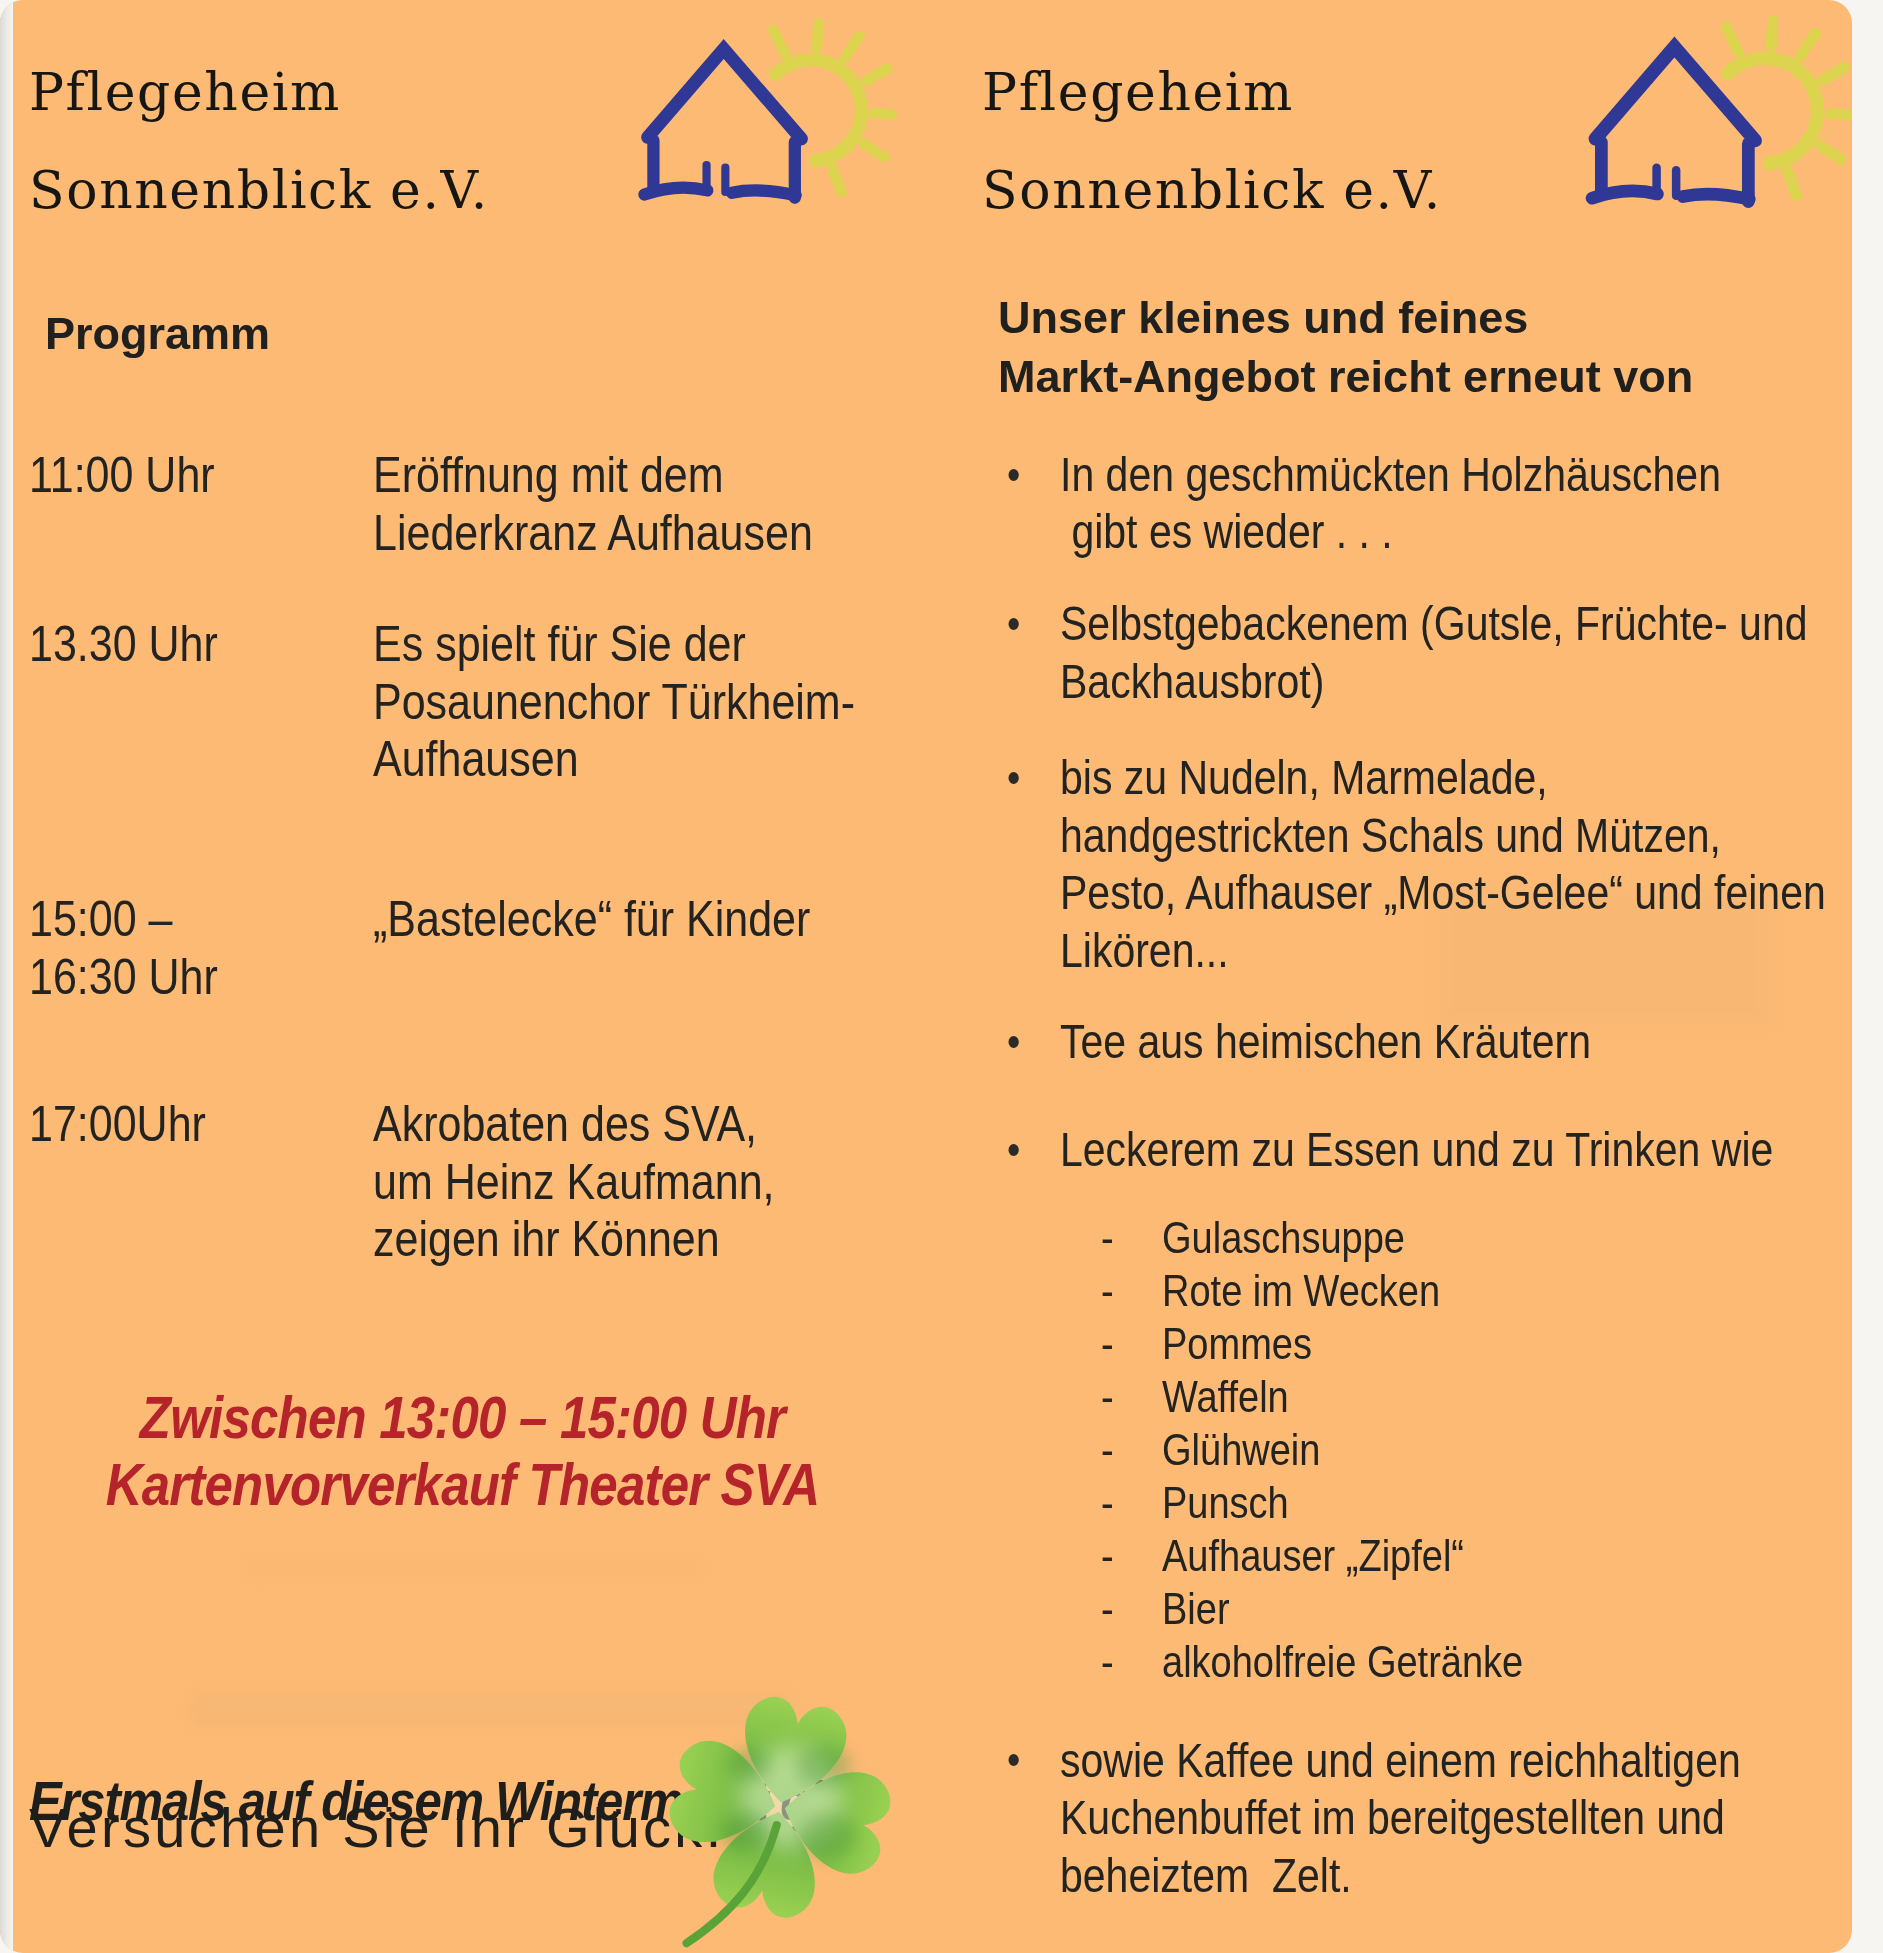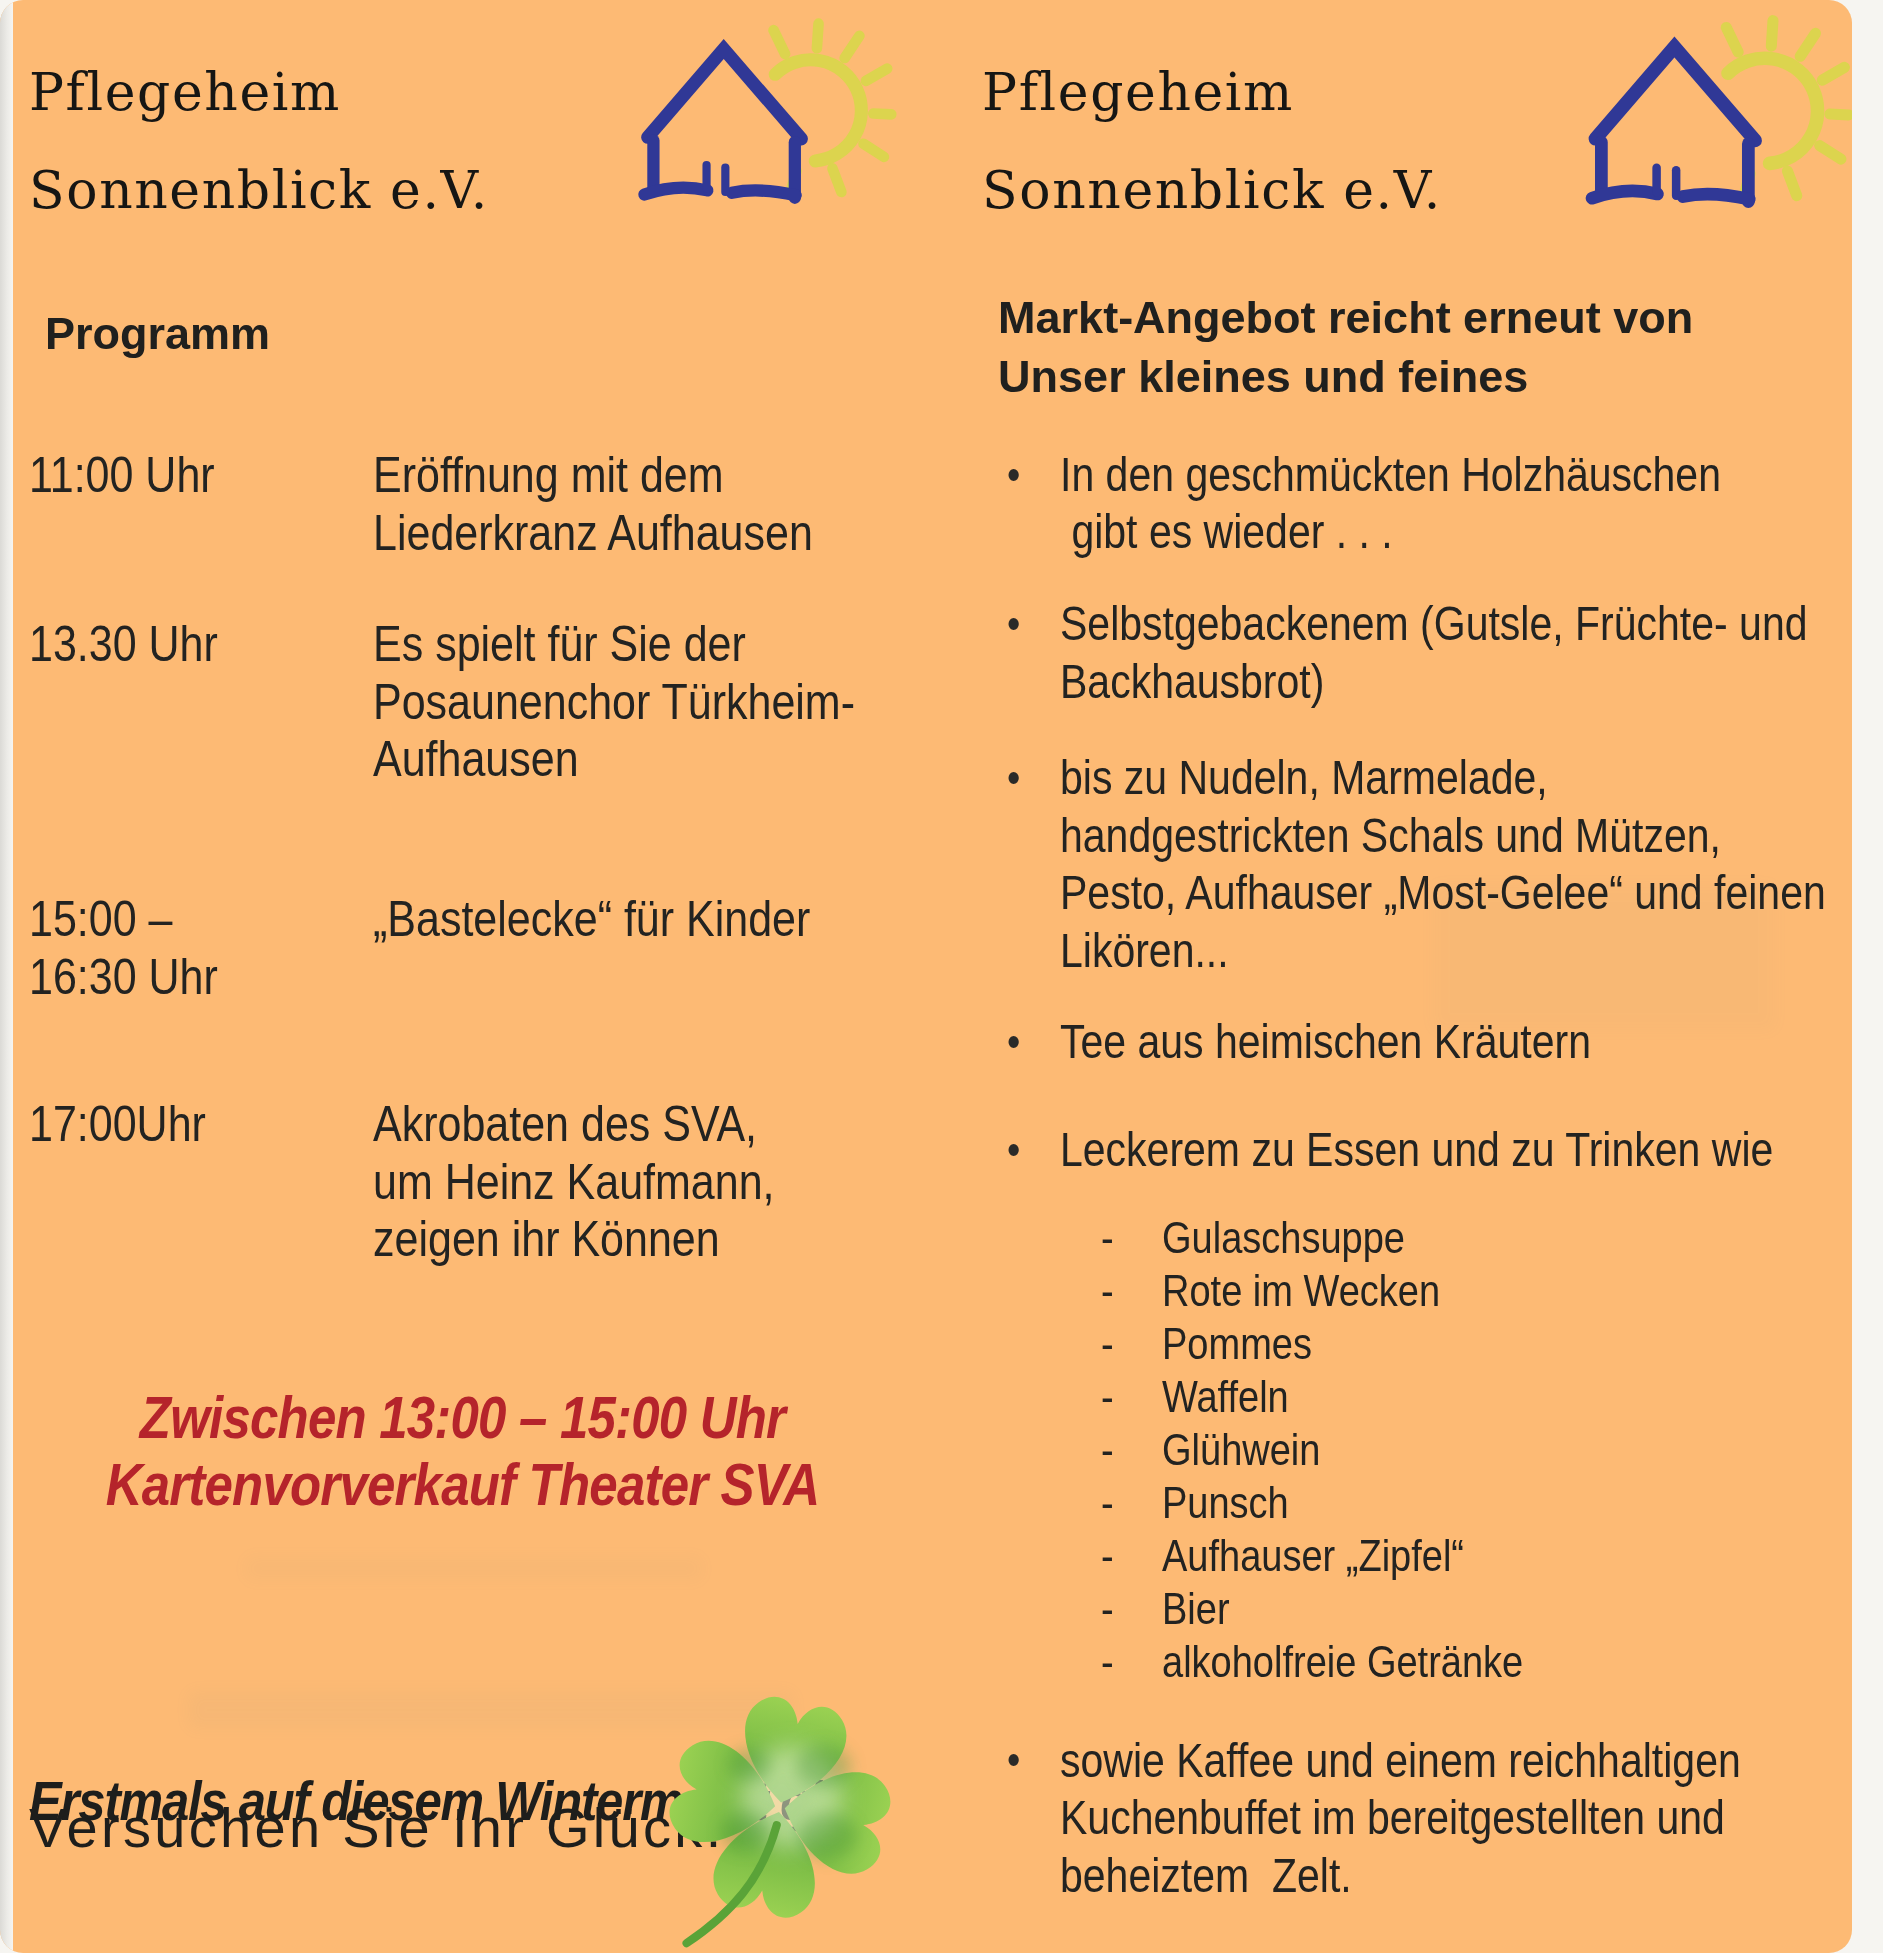--- a/index.html
+++ b/index.html
@@ -198,22 +198,22 @@
   <div class="col col-right">
     <div class="org" style="left:4.1px;">
       <div>Pflegeheim</div>
       <div>Sonnenblick e.V.</div>
     </div>
     <svg class="logo logo-right" viewBox="0 0 345 266">
       <use href="#houseLogo"></use>
     </svg>
 
     <div class="r-heading h-bold">
+      <div>Unser kleines und feines</div>
       <div>Markt-Angebot reicht erneut von</div>
-      <div>Unser kleines und feines</div>
     </div>
 
     <div class="bullets squeeze">
 
       <div class="bullet mb1">
         <span class="bdot">•</span>
         <div class="btext">
           <div class="line">In den geschmückten Holzhäuschen</div>
           <div class="line"> gibt es wieder . . .</div>
         </div>

